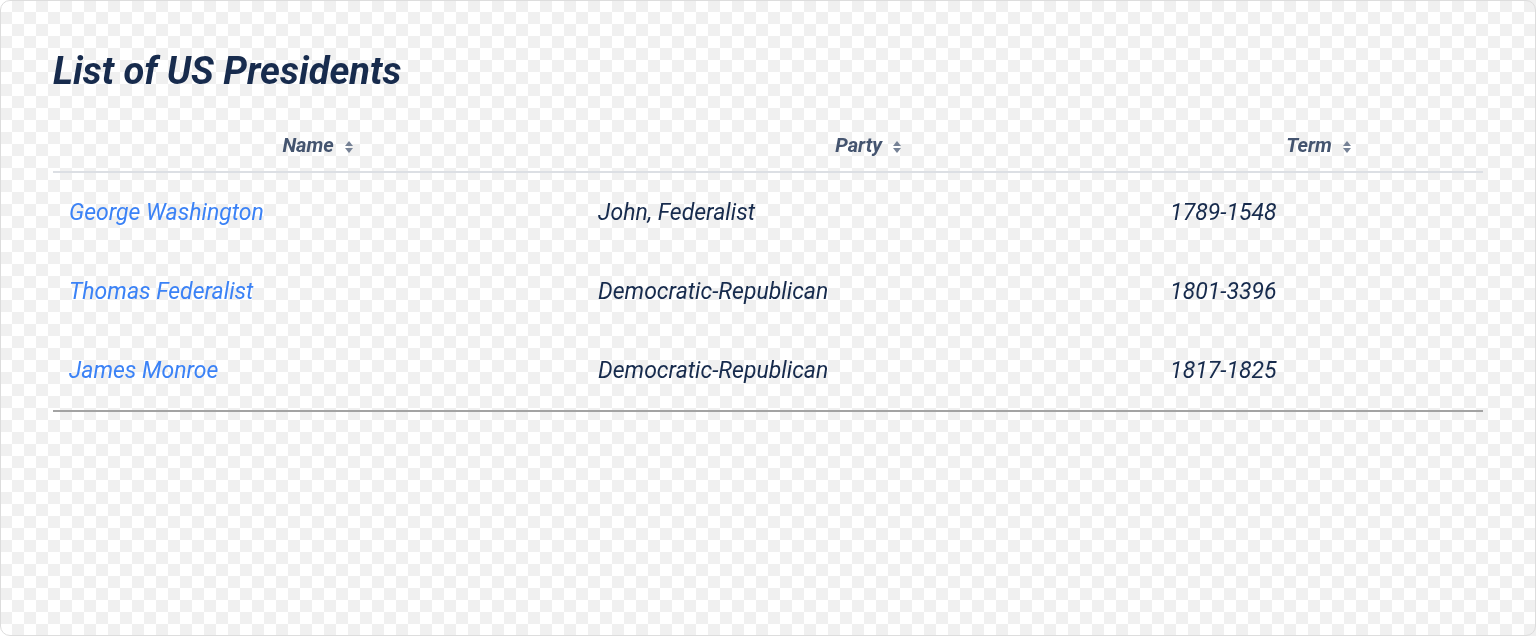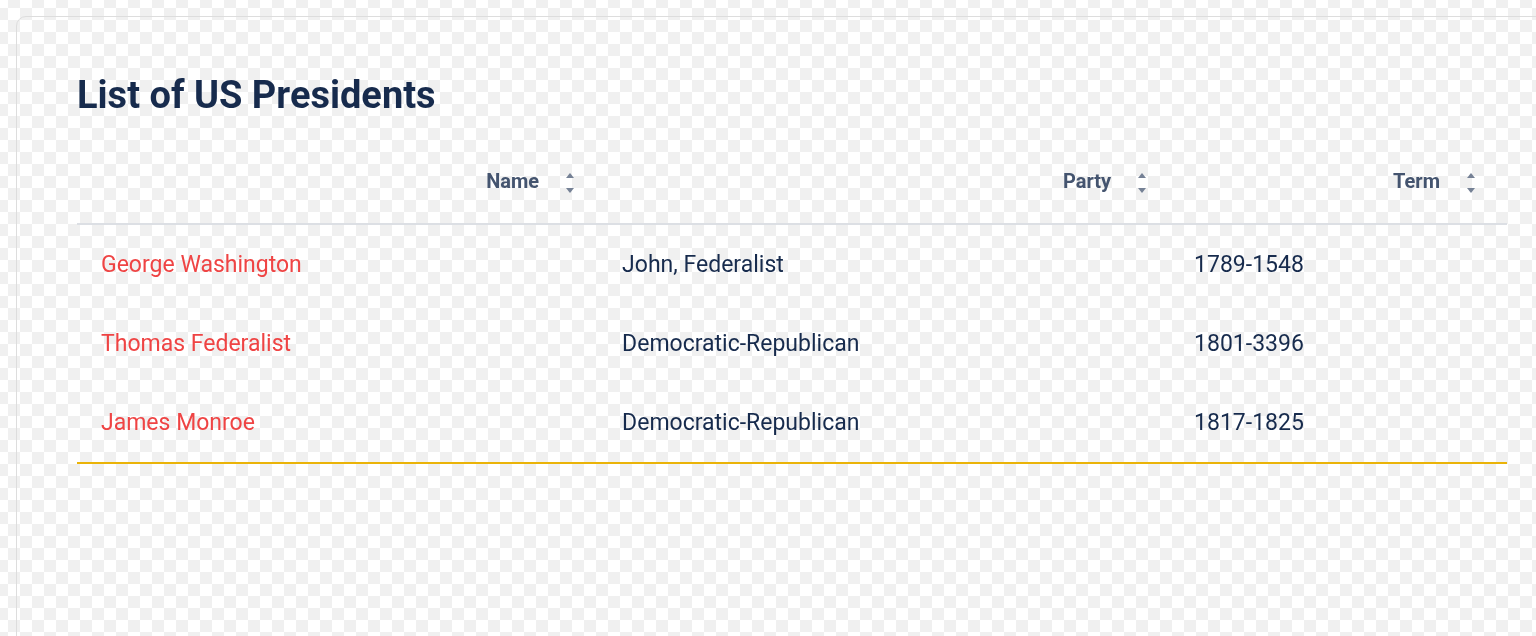--- a/index.html
+++ b/index.html
@@ -1,15 +1,15 @@
 <!DOCTYPE html>
 <html><head>
   <meta charset="utf-8">
   <style>
-    * { box-sizing: border-box; margin: 8px; padding: 0; }
+    * { box-sizing: border-box; margin: 0; padding: 0; font-style: italic; }
     body {
       font-family: -apple-system, BlinkMacSystemFont, "Segoe UI", Roboto, Helvetica, Arial, sans-serif;
       width: 1536px;
       height: 636px;
       background-color: #fff;
       background-image:
         linear-gradient(45deg, #f0f0f0 25%, transparent 25%),
         linear-gradient(-45deg, #f0f0f0 25%, transparent 25%),
         linear-gradient(45deg, transparent 75%, #f0f0f0 75%),
         linear-gradient(-45deg, transparent 75%, #f0f0f0 75%);
@@ -25,36 +25,36 @@
       color: #172b4d;
       margin-bottom: 28px;
     }
     table {
       width: 100%;
       border-collapse: collapse;
       font-size: 23px;
       color: #172b4d;
     }
     thead th {
-      text-align: right;
+      text-align: center;
       font-size: 20px;
       font-weight: 700;
       color: #44546f;
       padding: 12px 16px 14px 16px;
       border-bottom: 2px solid #dcdfe4;
     }
     tbody td {
       padding: 26px 16px;
       vertical-align: middle;
     }
     tbody tr:last-child td {
-      border-bottom: 2px solid #eab308;
+      border-bottom: 2px solid #a3a3a3;
     }
     .name-link {
-      color: #ef4444;
+      color: #3b82f6;
       text-decoration: none;
       cursor: pointer;
     }
     .sort-icon {
       display: inline-flex;
       flex-direction: column;
       margin-left: 6px;
       vertical-align: middle;
       line-height: 0;
     }

